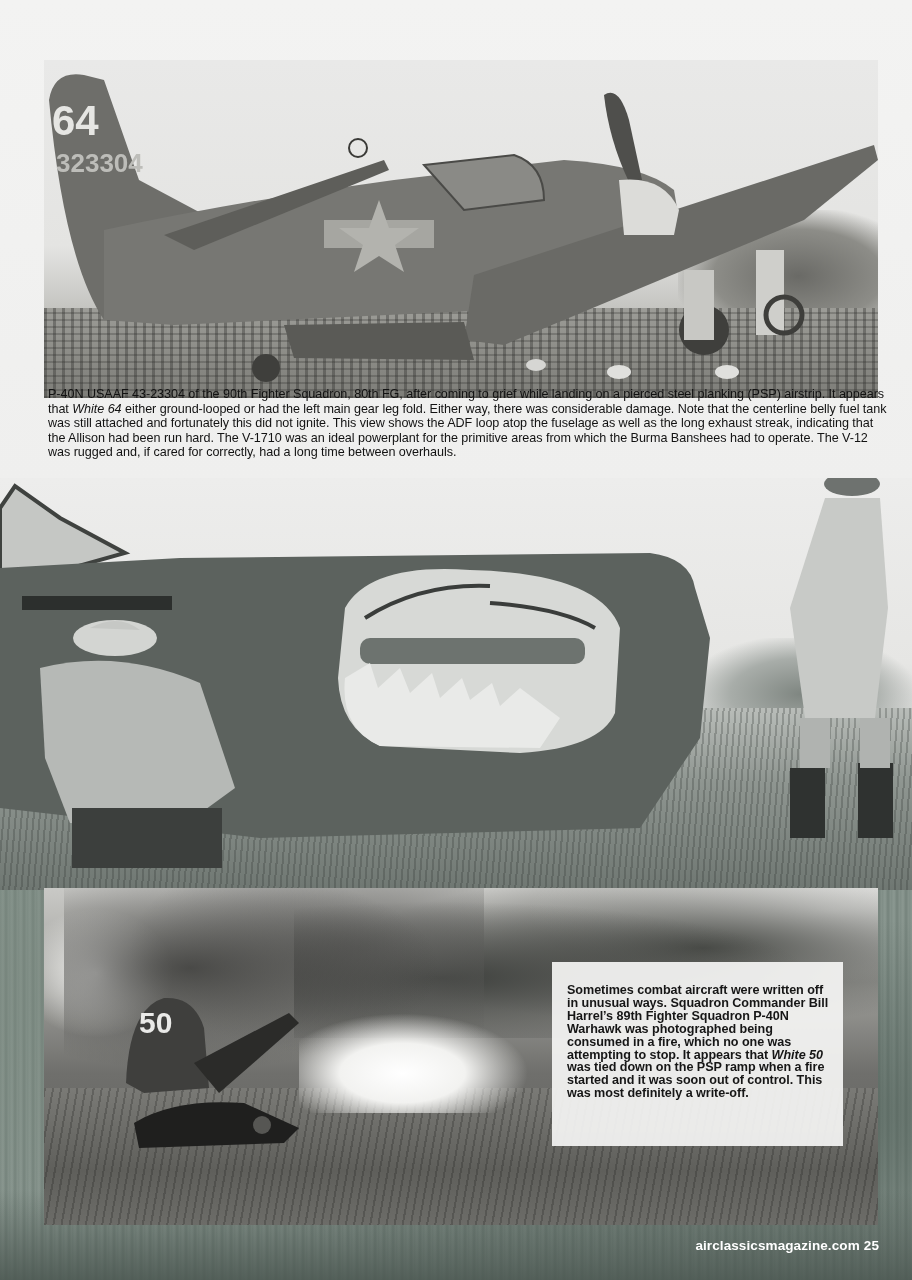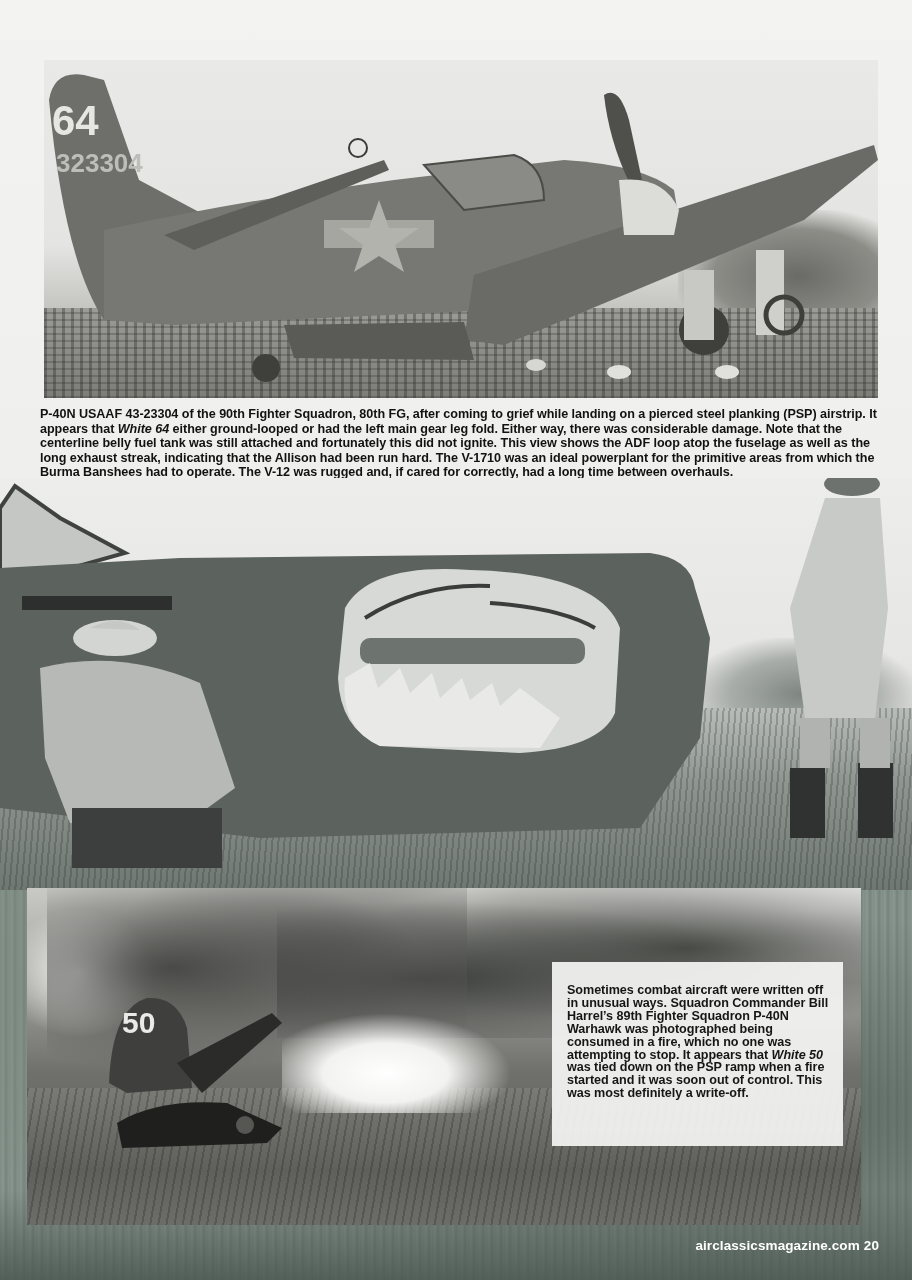--- a/index.html
+++ b/index.html
@@ -40,24 +40,23 @@
       linear-gradient(180deg, #9c9c97 0%, #7d7d78 100%);
   }
   .photo-1 .trees {
     position: absolute; right: 0; top: 150px; width: 200px; height: 110px;
     background: radial-gradient(ellipse at 60% 60%, #6a6a66 0%, #8d8d88 50%, rgba(200,200,198,0) 75%);
   }
   .photo-1 svg { position: absolute; left: 0; top: 0; }
 
   
   .caption-1 {
-    position: absolute; left: 40px; top: 387px; width: 840px;
-    font-size: 12.6px; line-height: 14.6px; font-weight: bold; color: #121212;
+    position: absolute; left: 48px; top: 387px; width: 840px;
+    font-size: 12.6px; line-height: 14.6px; font-weight: normal; color: #121212;
     letter-spacing: -0.05px;
-    margin-top: 20px;
   }
   .caption-1 i { font-style: italic; }
 
   
   .photo-2 {
     position: absolute; left: 0; top: 478px; width: 912px; height: 412px;
     background: linear-gradient(180deg, #ededec 0%, #e6e6e4 45%, #cfd1cf 62%, #9aa09c 72%, #858c87 100%);
     overflow: hidden;
   }
   .photo-2 .field {
@@ -67,21 +66,21 @@
       linear-gradient(180deg, #b9bdb9 0%, #8f9691 40%, #6f7772 100%);
   }
   .photo-2 .treeline {
     position: absolute; left: 690px; right: 0; top: 160px; height: 80px;
     background: radial-gradient(ellipse at 50% 70%, #7f8681 0%, #a8ada9 45%, rgba(220,220,218,0) 75%);
   }
   .photo-2 svg { position: absolute; left: 0; top: 0; }
 
   
   .photo-3 {
-    position: absolute; left: 27px; top: 888px; width: 834px; height: 337px;
+    position: absolute; left: 44px; top: 888px; width: 834px; height: 337px;
     background: linear-gradient(180deg, #c9c9c6 0%, #9c9c98 30%, #6f6f6c 55%, #5e5e5b 100%);
     overflow: hidden;
   }
   .photo-3 .smoke {
     position: absolute; left: 20px; top: 0; width: 420px; height: 200px;
     background:
       radial-gradient(ellipse at 30% 40%, rgba(60,60,58,0.85) 0%, rgba(60,60,58,0) 60%),
       radial-gradient(ellipse at 70% 30%, rgba(90,90,88,0.8) 0%, rgba(90,90,88,0) 55%);
   }
   .photo-3 .sky-left {
@@ -226,14 +225,14 @@
     <path d="M90,235 Q130,210 200,215 L255,240 L240,255 L95,260 Z" fill="#1f1f1e"></path>
     <circle cx="218" cy="237" r="9" fill="#565653"></circle>
   </svg>
 </div>
 
 <div class="caption-2-box">
   <div class="caption-2"><span>Sometimes combat aircraft were written off in unusual ways. Squadron Commander Bill Harrel’s 89th Fighter Squadron P-40N Warhawk was photographed being consumed in a fire, which no one was attempting to stop. It appears that </span><i>White 50</i><span> was tied down on the PSP ramp when a fire started and it was soon out of control. This was most definitely a write-off.</span></div>
 </div>
 
 <div class="footer">
-  <span>airclassicsmagazine.com</span><span class="page-num">20</span>
+  <span>airclassicsmagazine.com</span><span class="page-num">25</span>
 </div>
 
 </body></html>

